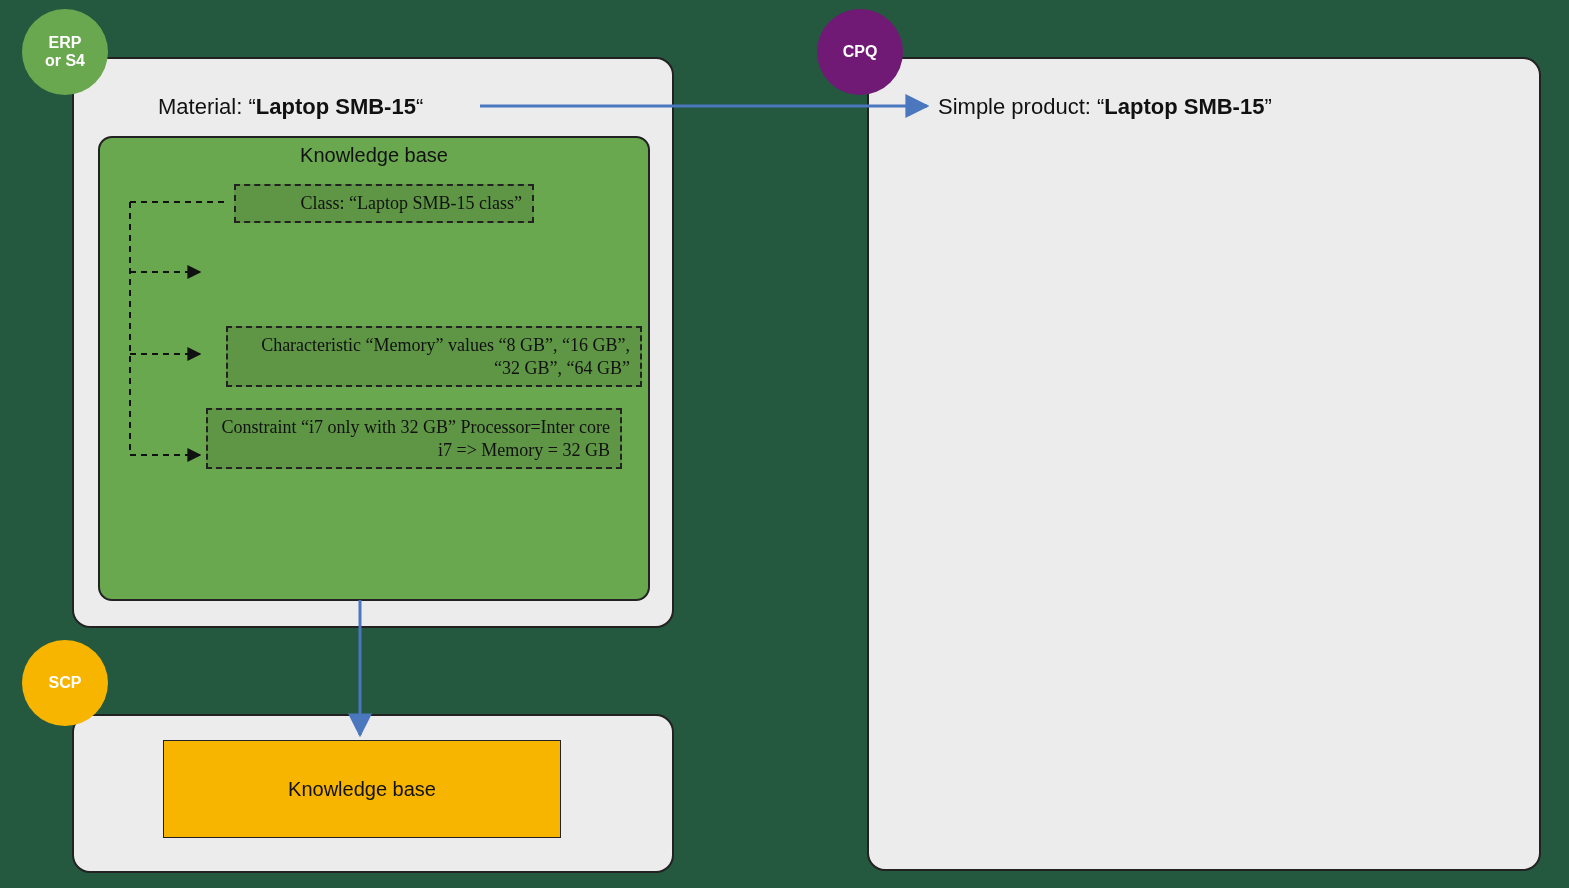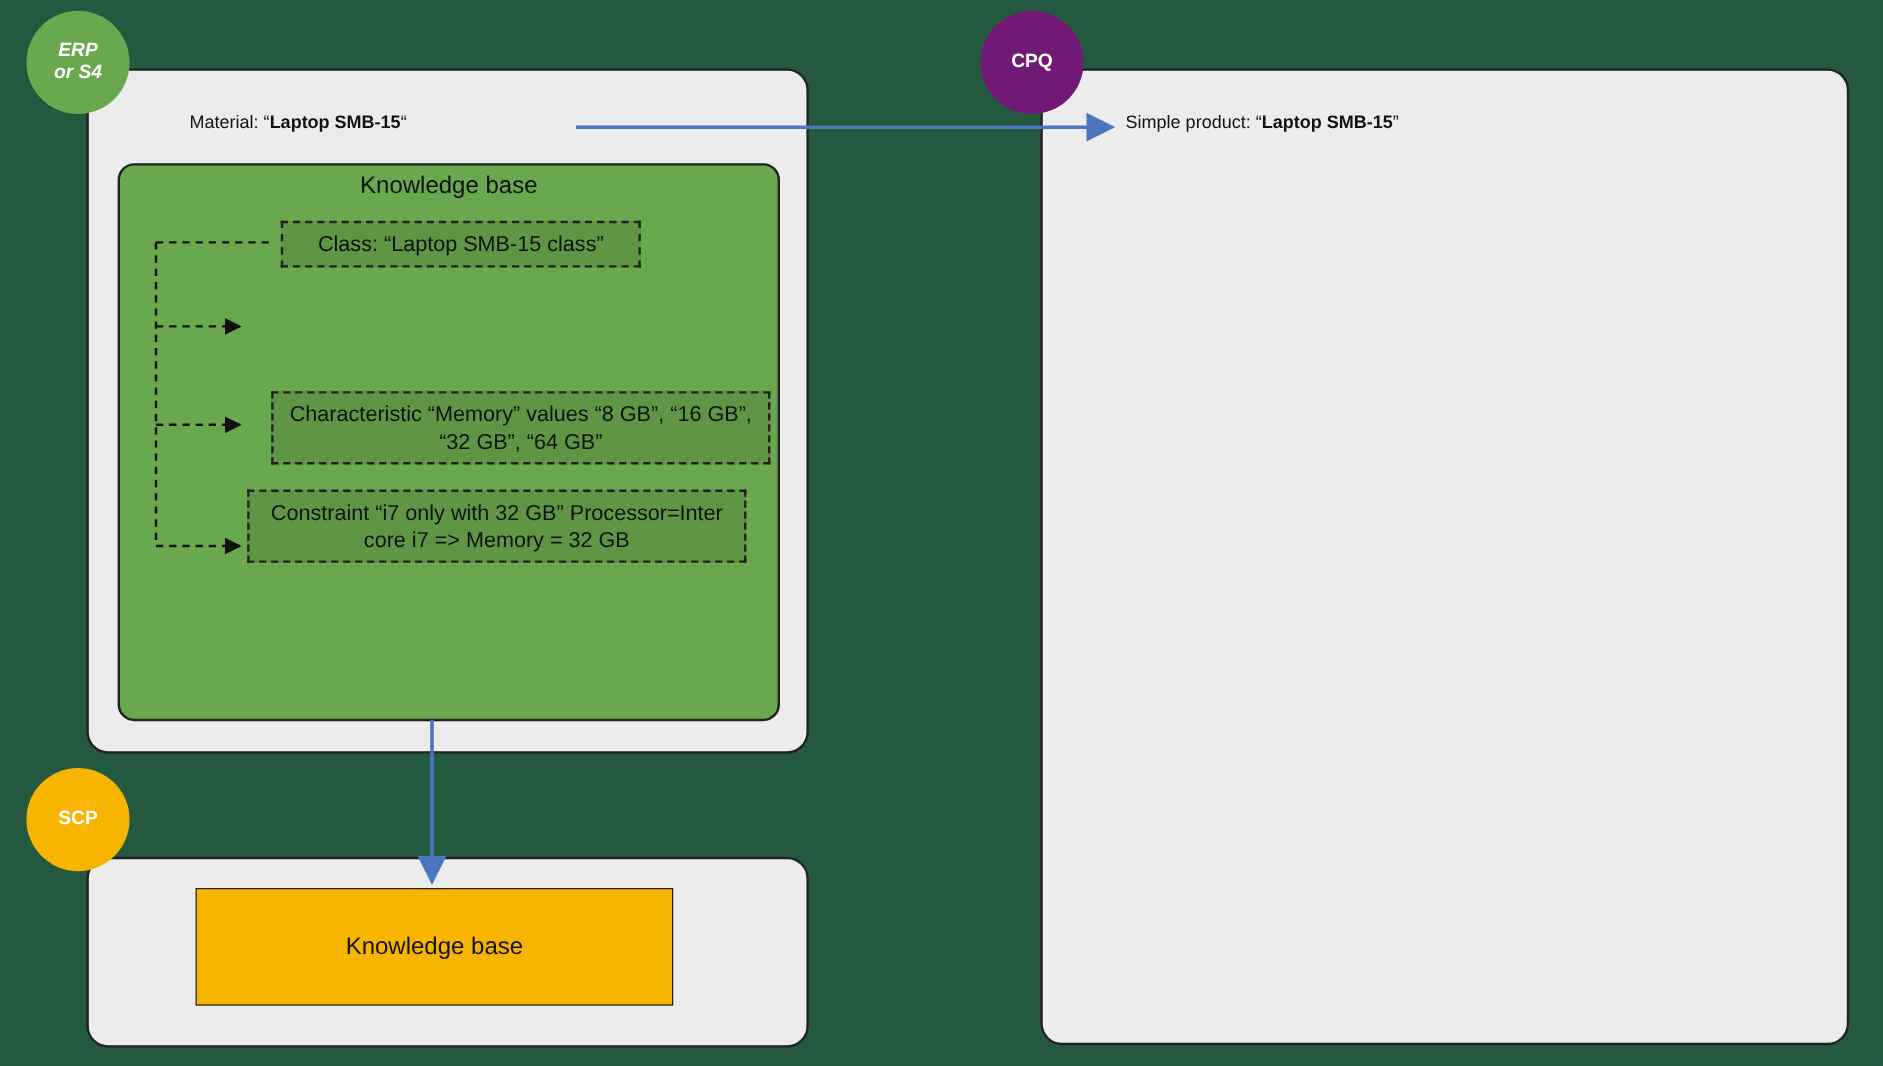--- a/index.html
+++ b/index.html
@@ -24,49 +24,50 @@
     height:86px;
     border-radius:50%;
     display:flex;
     align-items:center;
     justify-content:center;
     text-align:center;
     font-weight:700;
     font-size:16px;
     line-height:1.15;
   }
-  .circle.green{background:#6aa84f;color:#fff;font-style:italic;}
+  .circle.green{background:#6aa84f;color:#fff;}
   .circle.orange{background:#701a75;color:#fff;}
   .circle.yellow{background:#f7b500;color:#fff;}
   .mat-title{
     position:absolute;
-    font-size:15px;
+    font-size:22px;
   }
   .mat-title b{font-weight:700;}
   .kb-box{
     position:absolute;
     background:#6aa84f;
     border:2px solid #222;
     border-radius:14px;
   }
   .kb-title{
     position:absolute;
     top:6px;left:0;right:0;
     text-align:center;
     font-size:20px;
   }
   .dashed{
     position:absolute;
     border:2px dashed #222;
     background:rgba(0,0,0,0.10);
-    text-align:center;
+    text-align:right;
     padding:6px 10px;
     font-size:18px;
     line-height:1.25;
     box-sizing:border-box;
+    font-family:Liberation Serif, serif;
   }
   .scp-kb{
     position:absolute;
     background:#f7b500;
     border:1.5px solid #222;
     display:flex;
     align-items:center;
     justify-content:center;
     font-size:20px;
   }

